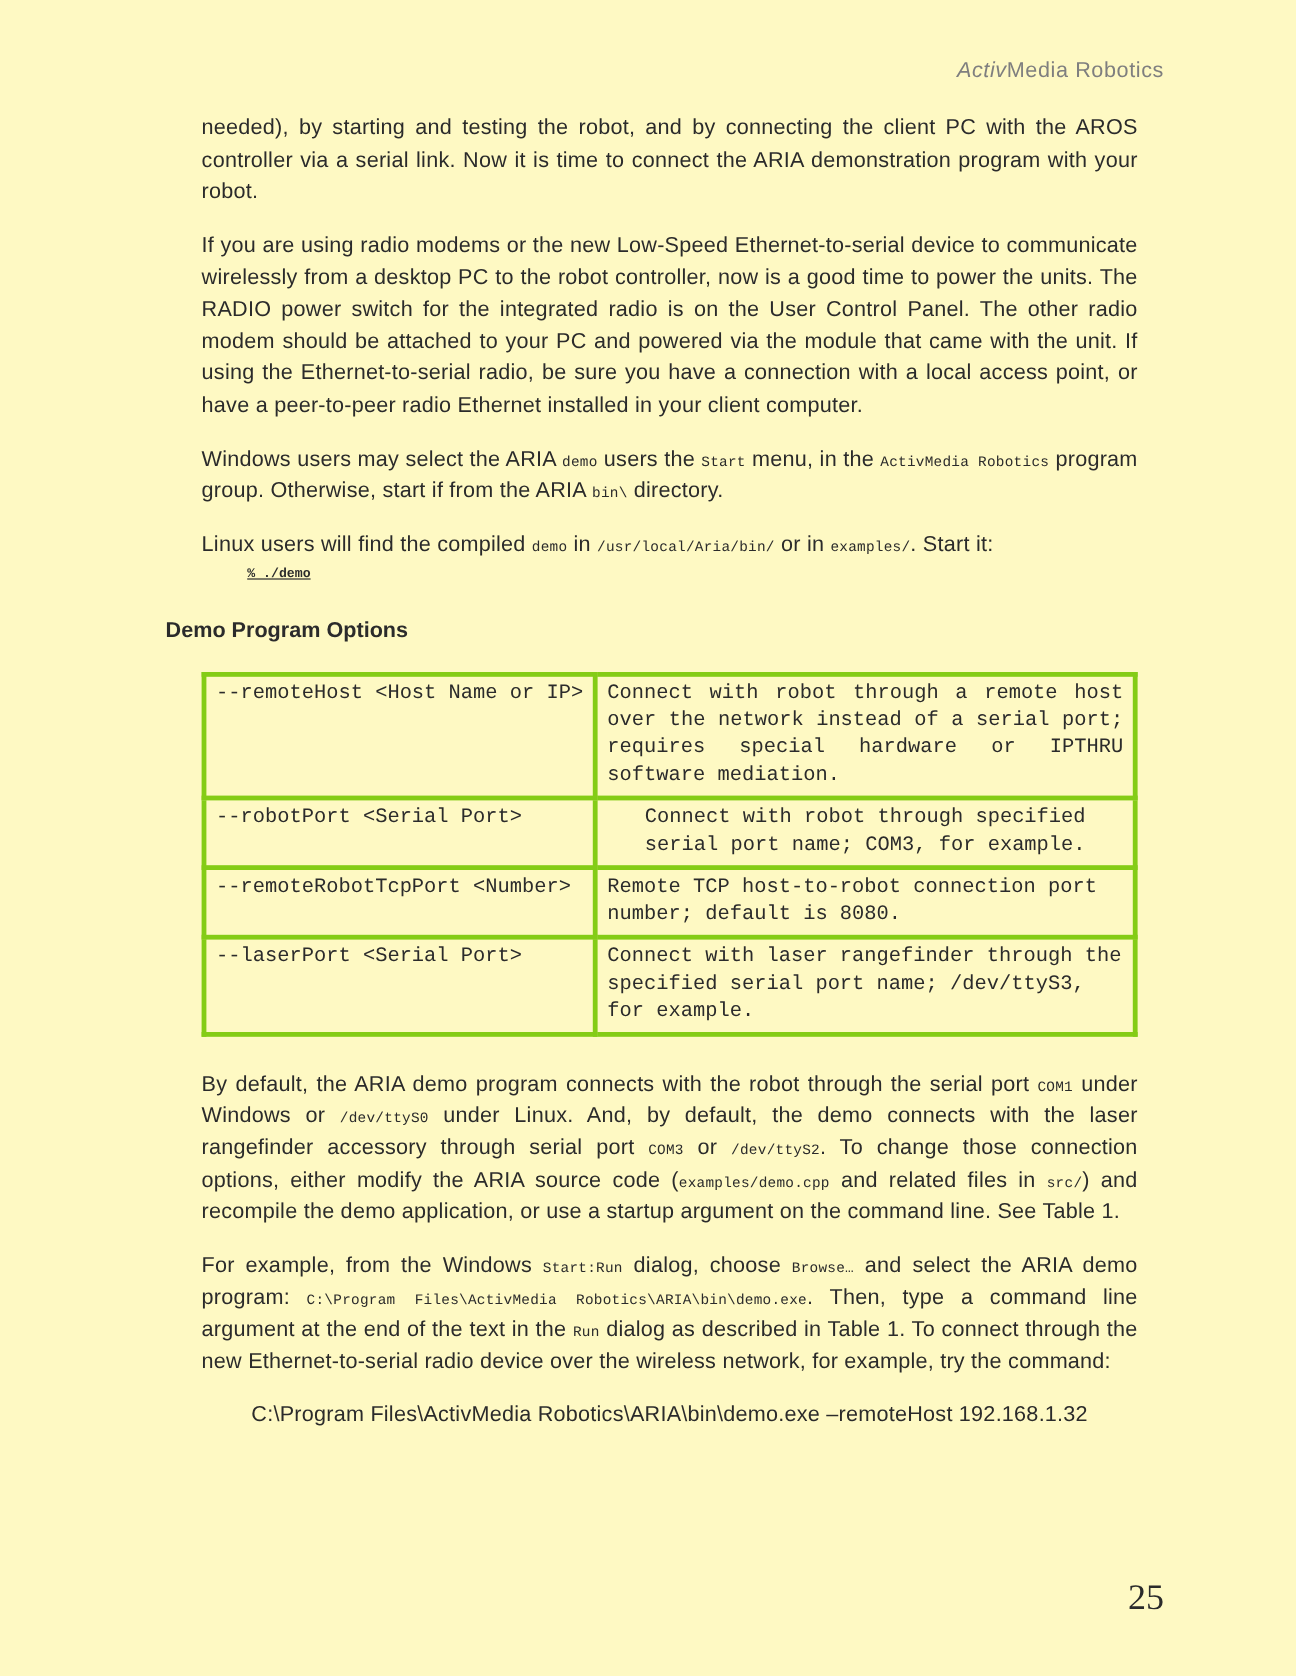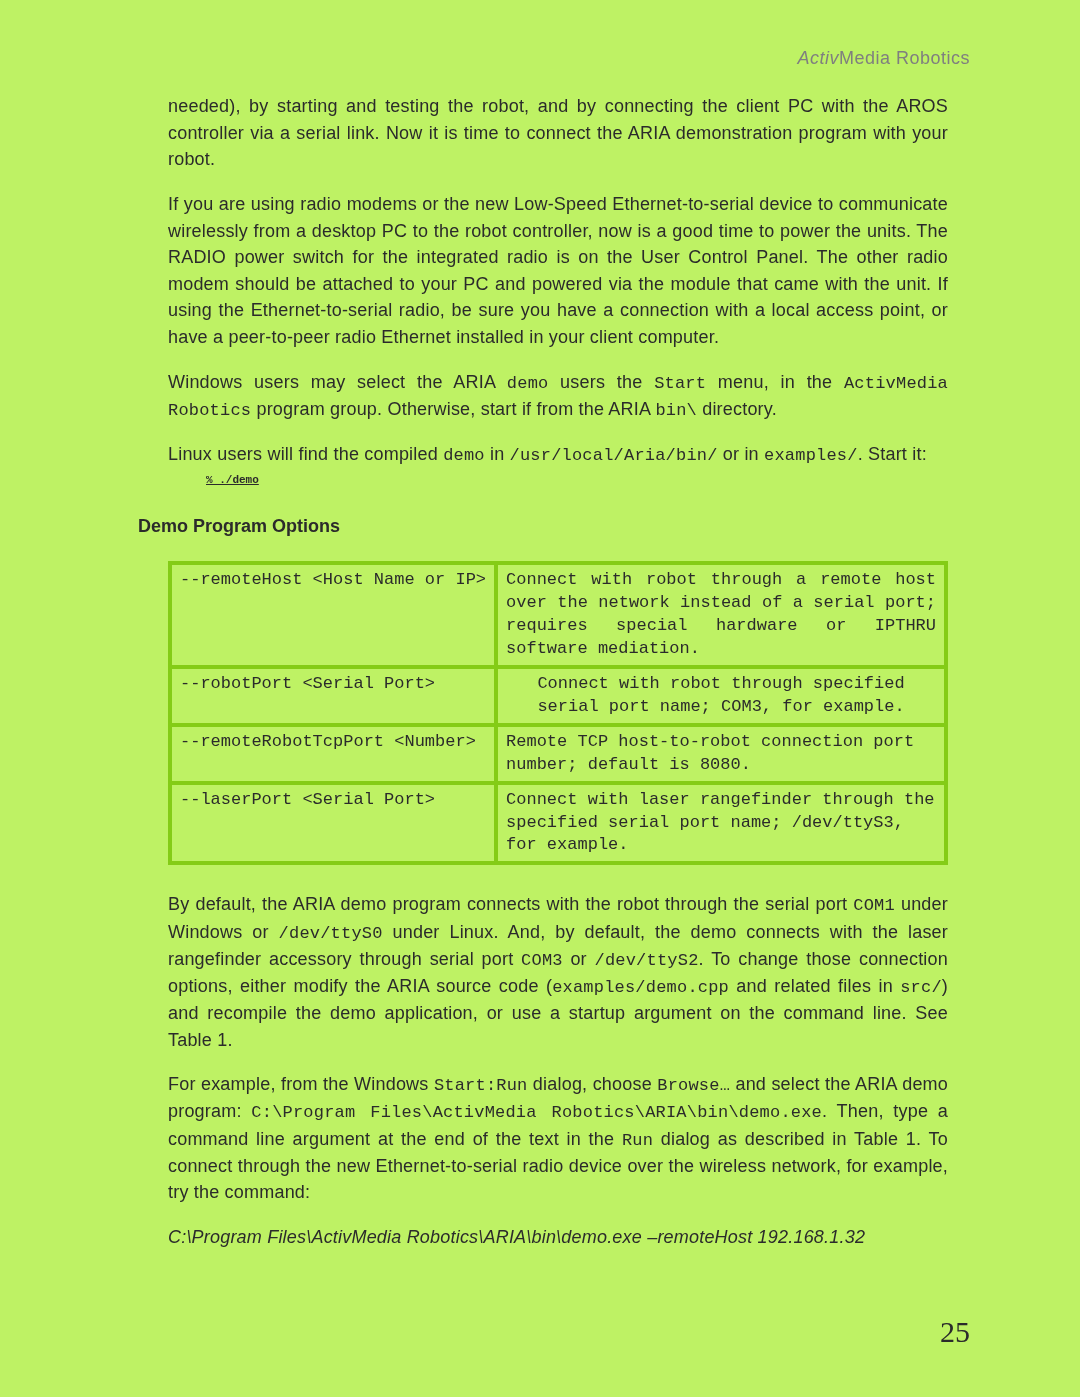--- a/index.html
+++ b/index.html
@@ -9,21 +9,21 @@
     font-family: "Century Gothic", "Avant Garde", "URW Gothic L", sans-serif;
     color: #2b2b2b;
   }
   .page {
     width: 1080px;
     height: 1397px;
     box-sizing: border-box;
     padding: 48px 110px 48px 110px;
     position: relative;
     margin: 0 auto;
-    background: #bef264;
+    background: #fef9c3;
   }
   .header {
     text-align: right;
     color: #7f7f7f;
     font-size: 18px;
     margin-bottom: 24px;
     letter-spacing: 0.5px;
   }
   .header .italic {
     font-style: italic;
@@ -34,21 +34,21 @@
   }
   .para {
     font-size: 18px;
     line-height: 1.48;
     text-align: justify;
     margin: 0 0 18px 0;
     letter-spacing: 0.2px;
   }
   .mono {
     font-family: "Courier New", Courier, monospace;
-    font-size: 17px;
+    font-size: 12px;
   }
   .cmd {
     font-family: "Courier New", Courier, monospace;
     font-size: 11px;
     font-weight: bold;
     margin-left: 38px;
     display: block;
     text-decoration: underline;
   }
   .section-heading {
@@ -144,21 +144,21 @@
     </table>
 
     <p class="para">
       <span>By default, the ARIA demo program connects with the robot through the serial port </span><span class="mono">COM1</span><span> under Windows or </span><span class="mono">/dev/ttyS0</span><span> under Linux.  And, by default, the demo connects with the laser rangefinder accessory through serial port </span><span class="mono">COM3</span><span> or </span><span class="mono">/dev/ttyS2</span><span>.  To change those connection options, either modify the ARIA source code (</span><span class="mono">examples/demo.cpp</span><span> and related files in </span><span class="mono">src/</span><span>) and recompile the demo application, or use a startup argument on the command line.  See Table 1.</span>
     </p>
 
     <p class="para">
       <span>For example, from the Windows </span><span class="mono">Start:Run</span><span> dialog, choose </span><span class="mono">Browse…</span><span> and select the ARIA demo program: </span><span class="mono">C:\Program Files\ActivMedia Robotics\ARIA\bin\demo.exe</span><span>.  Then, type a command line argument at the end of the text in the </span><span class="mono">Run</span><span> dialog as described in Table 1.  To connect through the new Ethernet-to-serial radio device over the wireless network, for example, try the command:</span>
     </p>
 
-    <p class="para" style="text-align:left;font-style:italic;">
+    <p class="para" style="text-align:center;">
       <span>C:\Program Files\ActivMedia Robotics\ARIA\bin\demo.exe –remoteHost 192.168.1.32</span>
     </p>
 
   </div>
 
   <div class="page-number">25</div>
 
 </div>
 
 </body></html>

